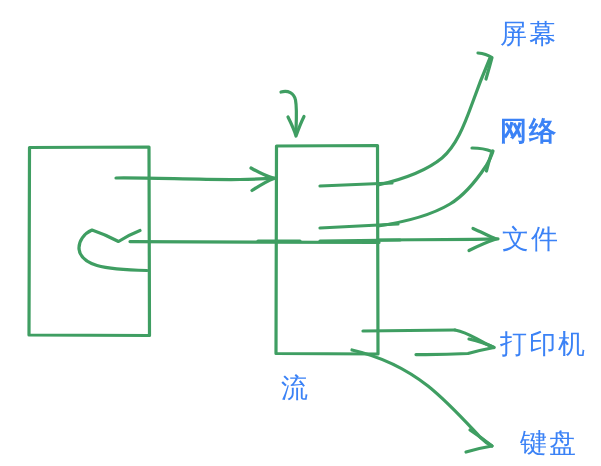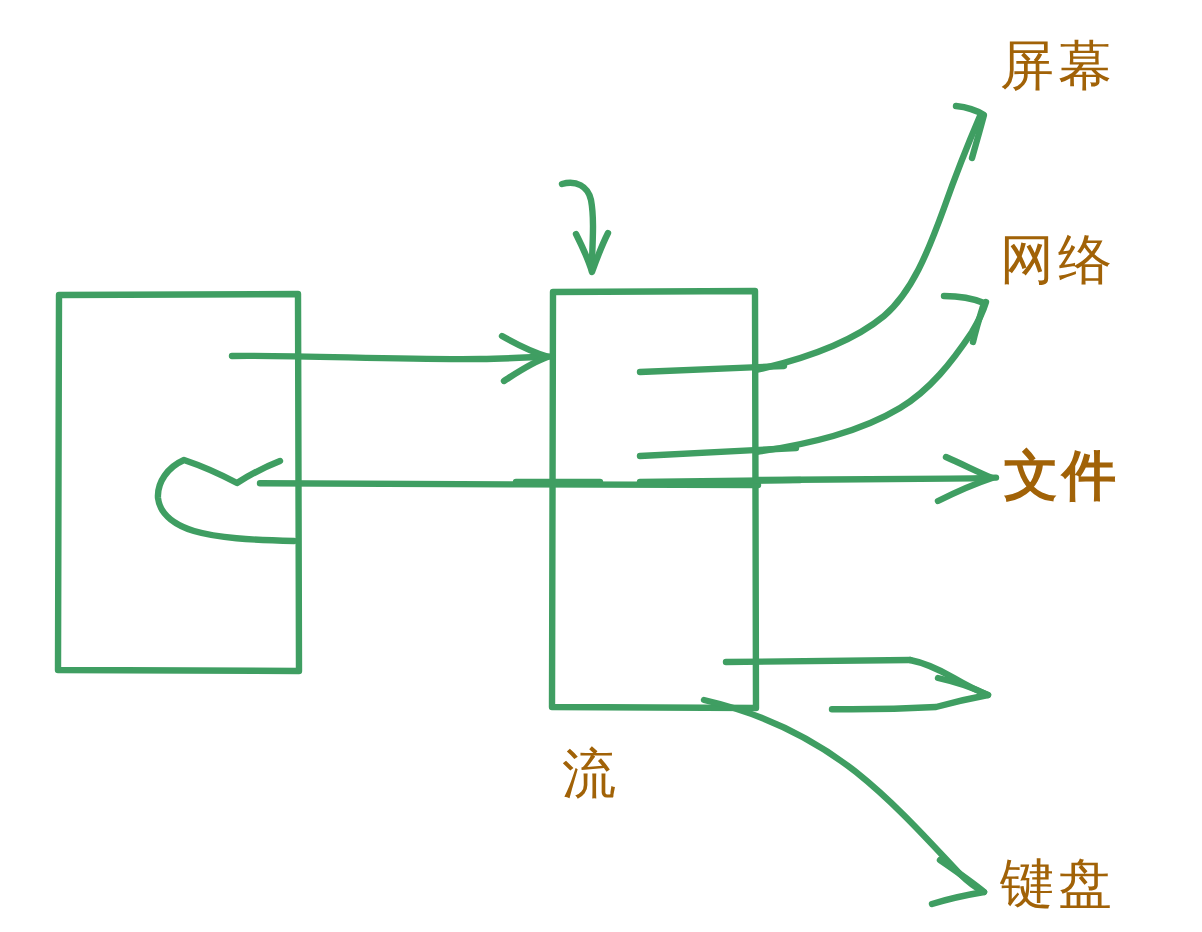--- a/index.html
+++ b/index.html
@@ -19,36 +19,36 @@
   }
   #diagram-svg {
     position: absolute;
     left: 0;
     top: 0;
     width: 601px;
     height: 466px;
   }
   .label {
     position: absolute;
-    color: #a16207;
+    color: #3b82f6;
     font-family: "DejaVu Sans", sans-serif;
     font-size: 27px;
     line-height: 1;
     letter-spacing: 2px;
     white-space: nowrap;
     user-select: none;
   }
   .label-prog  { left: 48px;  top: 163px; }
   .label-data  { left: 48px;  top: 228px; }
   .label-flow  { left: 281px; top: 374px; }
   .label-screen  { left: 500px; top: 20px; }
-  .label-network { left: 500px; top: 117px; }
-  .label-file    { left: 502px; top: 225px; font-weight: bold; }
+  .label-network { left: 500px; top: 117px; font-weight: bold; }
+  .label-file    { left: 502px; top: 225px; }
   .label-printer { left: 500px; top: 330px; }
-  .label-keyboard{ left: 500px; top: 429px; }
+  .label-keyboard{ left: 520px; top: 429px; }
 </style>
 </head>
 <body>
 
 <div id="diagram-canvas">
 
   <svg id="diagram-svg" viewBox="0 0 601 466">
     <g fill="none" stroke="#3f9e62" stroke-width="3.2" stroke-linecap="round" stroke-linejoin="round">
 
       <path d="M29.5,147.5 L149,147 L149.5,335.5 L29,335 Z"></path>
@@ -92,15 +92,16 @@
       <path d="M470,430 C478,435.5 486,441 492,446 C483,447.5 474,449.5 466,452"></path>
 
     </g>
   </svg>
 
   <div class="label label-flow">流</div>
 
   <div class="label label-screen">屏幕</div>
   <div class="label label-network">网络</div>
   <div class="label label-file">文件</div>
+  <div class="label label-printer">打印机</div>
   <div class="label label-keyboard">键盘</div>
 
 </div>
 
 </body></html>

